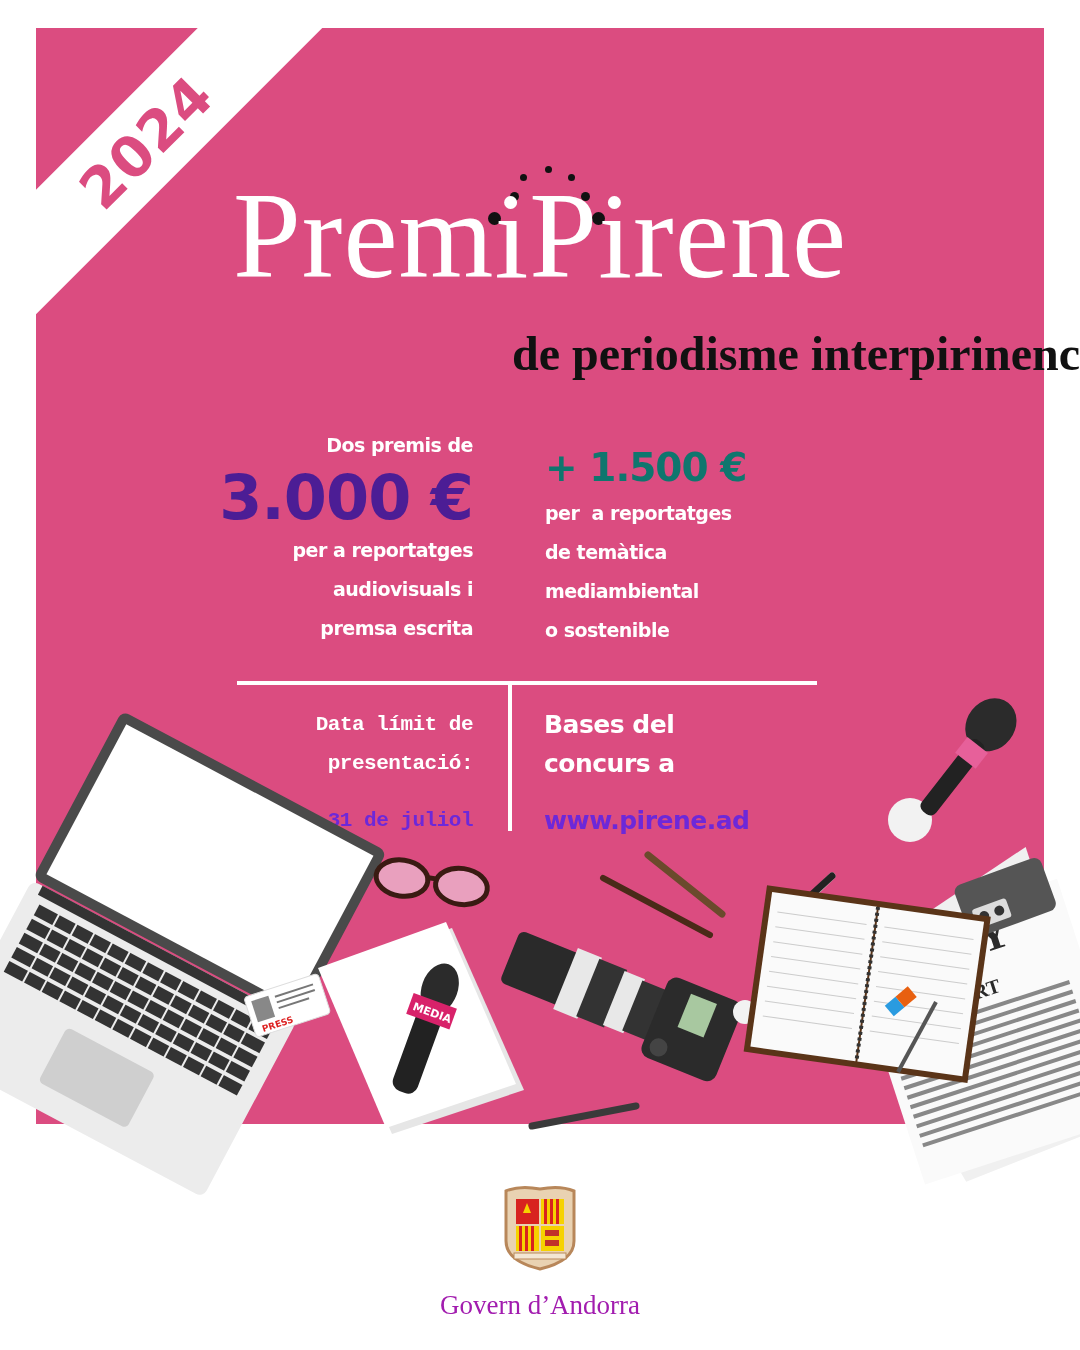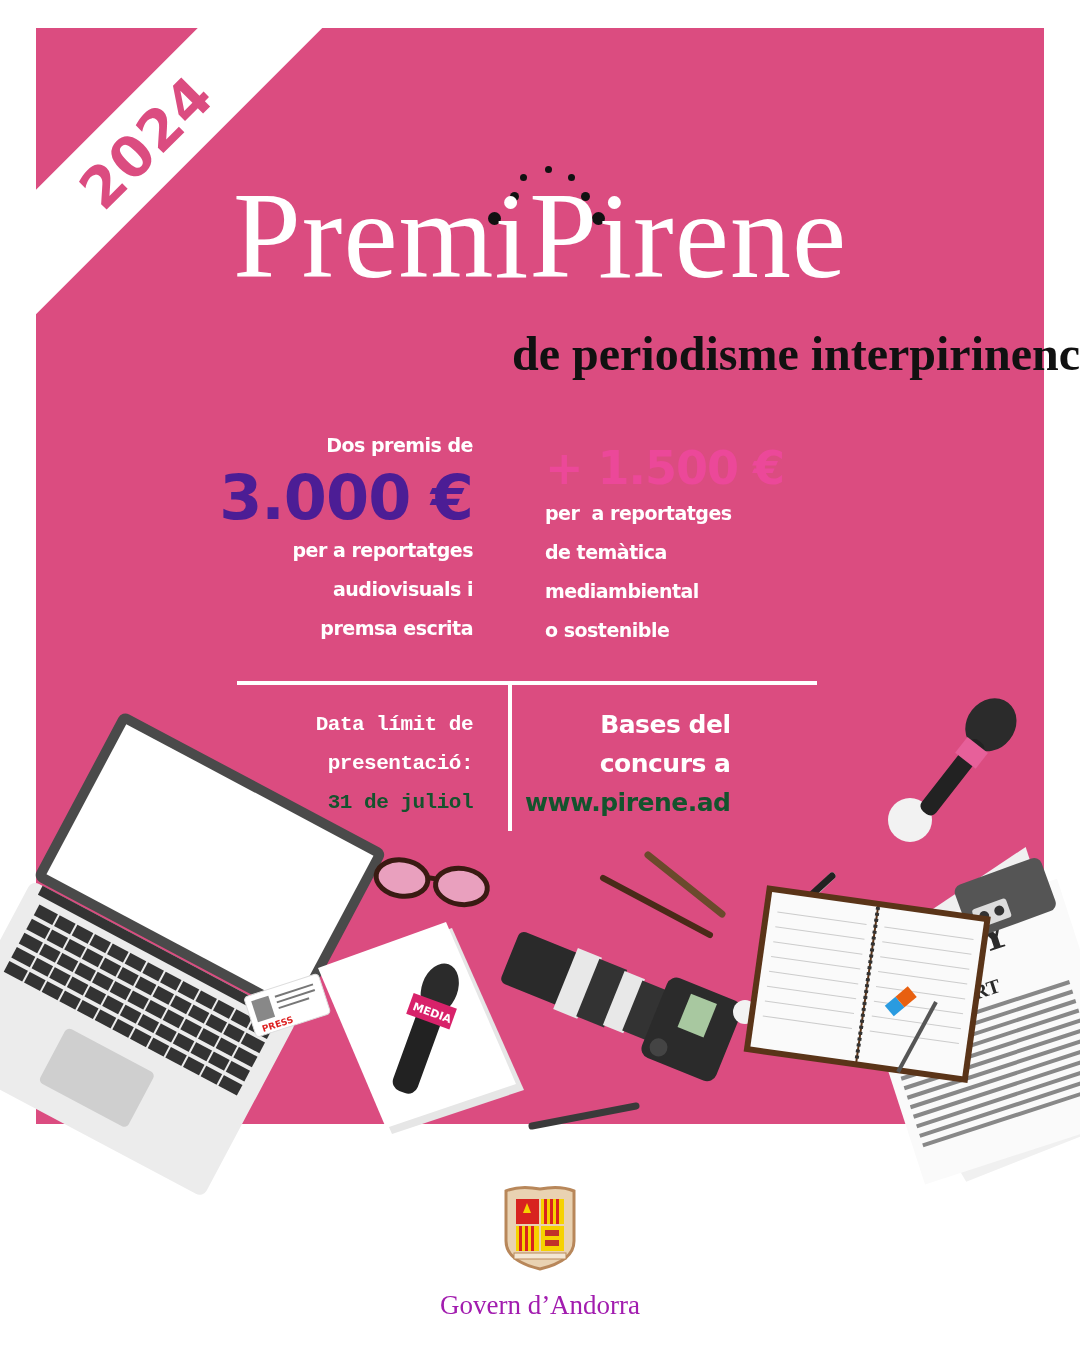--- a/index.html
+++ b/index.html
@@ -13,28 +13,28 @@
   .logo { position: absolute; left: 0; top: 175px; width: 1080px; text-align: center; }
   .logo-title { font-family: "Liberation Serif", "DejaVu Serif", serif; color: #ffffff; font-size: 122px; line-height: 1; letter-spacing: 1px; }
   .dots { position: absolute; left: 0; top: 0; width: 1080px; height: 100px; }
   .dot { position: absolute; background: #111; border-radius: 50%; }
   .subtitle { position: absolute; left: 0; top: 326px; width: 1080px; text-align: right; font-family: "Liberation Serif", "DejaVu Serif", serif; font-weight: bold; font-size: 48px; color: #111; }
 
   .col-left { position: absolute; right: 607px; top: 426px; text-align: right; color: #fff; font-family: "DejaVu Sans", sans-serif; font-weight: bold; }
   .col-right { position: absolute; left: 545px; top: 442px; text-align: left; color: #fff; font-family: "DejaVu Sans", sans-serif; font-weight: bold; }
   .small { font-size: 19px; line-height: 39px; letter-spacing: -0.5px; }
   .big { font-size: 62px; line-height: 66px; color: #4c1d95; letter-spacing: -1px; }
-  .mid { font-size: 46px; line-height: 52px; color: #ec4899; letter-spacing: -1px; }
+  .mid { font-size: 39px; line-height: 52px; color: #0f766e; letter-spacing: -1px; }
 
   .hline { position: absolute; left: 237px; top: 681px; width: 580px; height: 4px; background: #fff; }
   .vline { position: absolute; left: 508px; top: 683px; width: 4px; height: 148px; background: #fff; }
 
   .dead { position: absolute; right: 607px; top: 705px; text-align: right; color: #fff; font-weight: bold; font-size: 21px; line-height: 39px; letter-spacing: -0.5px; font-family: Liberation Mono, monospace; }
-  .bases { position: absolute; left: 525px; top: 705px; text-align: right; color: #fff; font-weight: bold; font-size: 25px; line-height: 39px; letter-spacing: -0.5px; }
-  .black { color: #14532d; }
+  .bases { position: absolute; left: 544px; top: 705px; text-align: left; color: #fff; font-weight: bold; font-size: 25px; line-height: 39px; letter-spacing: -0.5px; }
+  .black { color: #6d28d9; margin-top: 18px; }
 
   .illus { position: absolute; left: 0; top: 0; width: 1080px; height: 1350px; pointer-events: none; }
   .illus svg { position: absolute; left: 0; top: 0; }
 
   .footer { position: absolute; left: 0; top: 1185px; width: 1080px; text-align: center; }
   .footer-name { position: absolute; left: 0; top: 1290px; width: 1080px; text-align: center; font-family: "Liberation Serif", "DejaVu Serif", serif; font-size: 27px; color: #a21caf; }
 </style>
 </head>
 <body>
 

